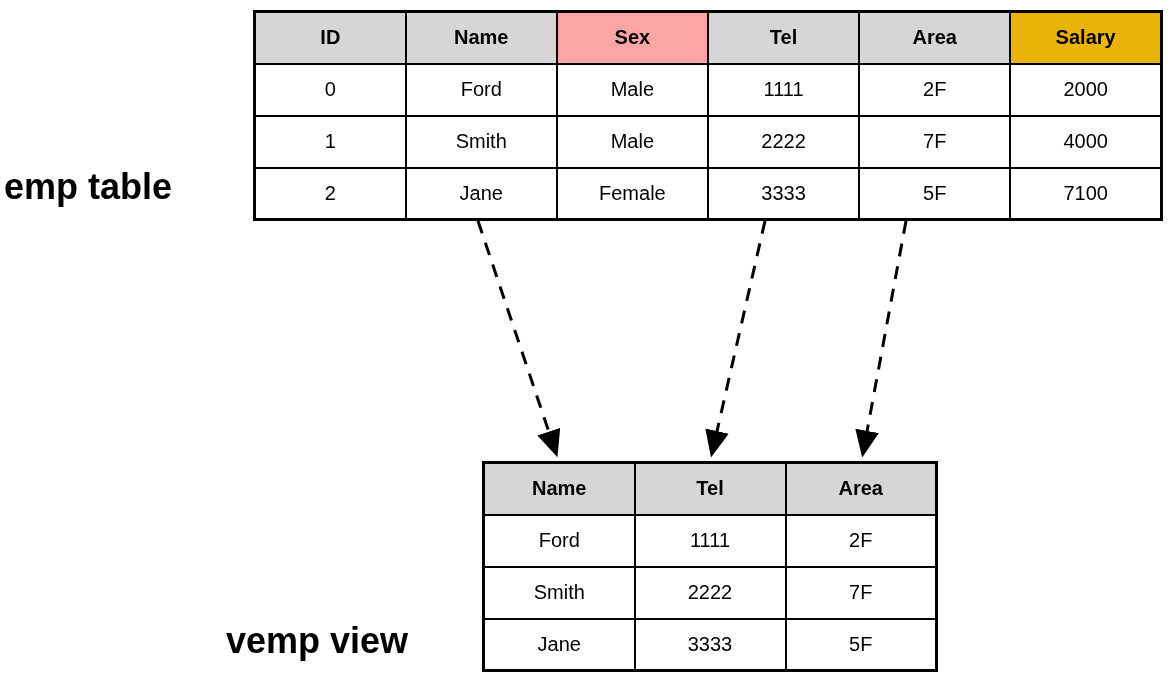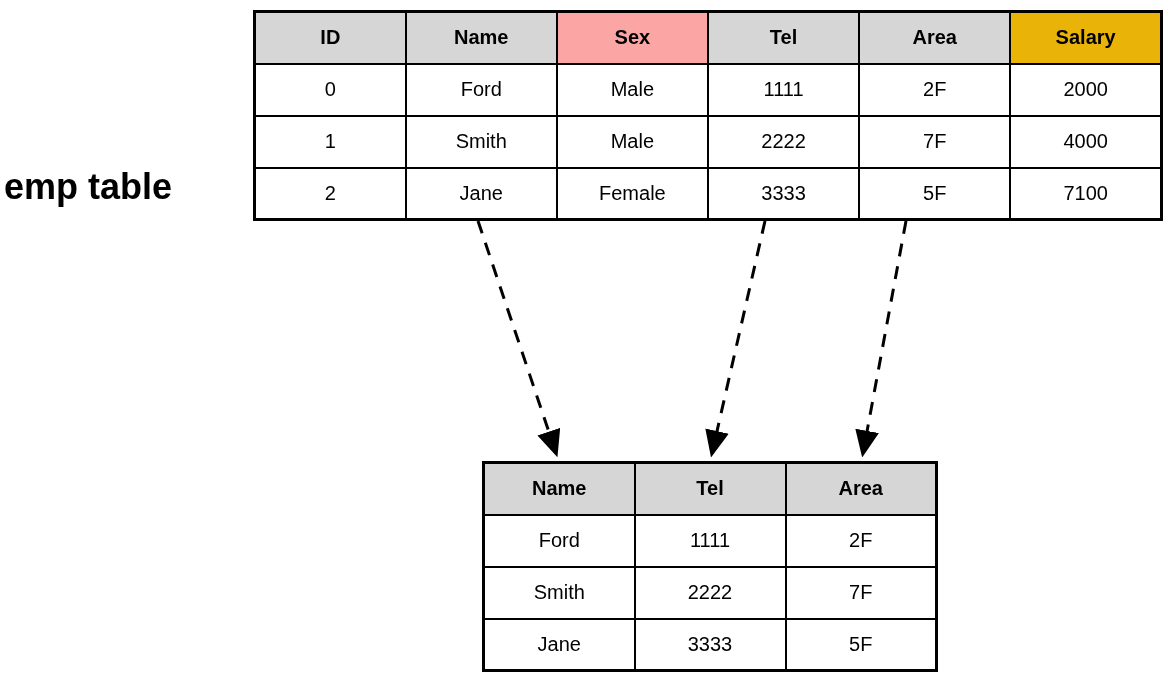--- a/index.html
+++ b/index.html
@@ -105,20 +105,21 @@
           <td>2</td>
           <td>Jane</td>
           <td>Female</td>
           <td>3333</td>
           <td>5F</td>
           <td>7100</td>
         </tr>
       </tbody>
   </table>
 
+  <div class="diagram-label vemp-label">vemp view</div>
 
   <table class="dbtable vemp">
     <thead>
         <tr>
           <th style="background: rgb(214, 214, 214);">Name</th>
           <th style="background: rgb(214, 214, 214);">Tel</th>
           <th style="background: rgb(214, 214, 214);">Area</th>
         </tr>
       </thead>
     <tbody>

